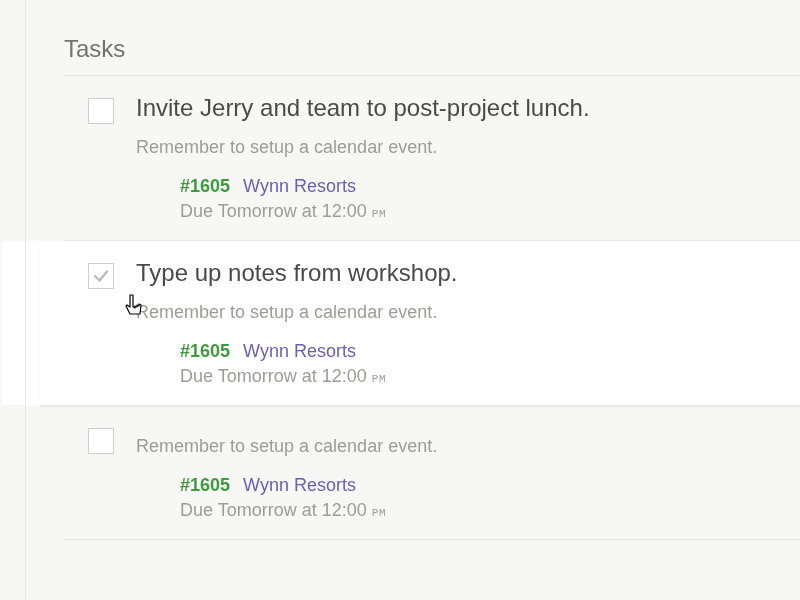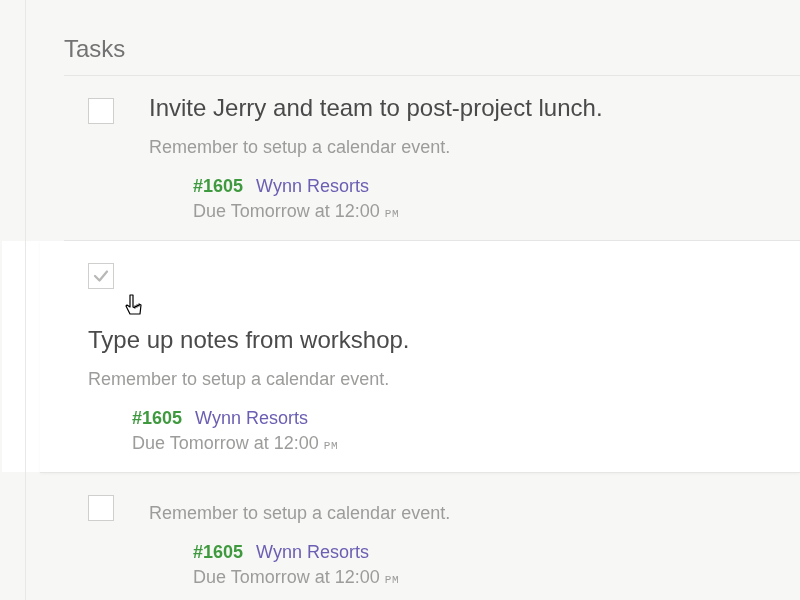--- a/index.html
+++ b/index.html
@@ -22,29 +22,28 @@
       color: #737373;
       margin-bottom: 12px;
     }
     .task-list {
       border-top: 1px solid #e6e6e4;
     }
     .task {
       padding: 16px 0 18px 24px;
       border-bottom: 1px solid #e6e6e4;
       display: flex;
-      gap: 35px;
+      gap: 22px;
       position: relative;
     }
     .task.active {
       background: #ffffff;
       box-shadow: 0 1px 3px rgba(0,0,0,0.04);
       margin-left: -24px;
       padding-left: 48px;
-      flex-direction: column;
     }
     .task.active::before {
       content: "";
       position: absolute;
       left: -38px;
       right: 0;
       top: 0;
       bottom: 0;
       background: #fff;
       z-index: -1;

